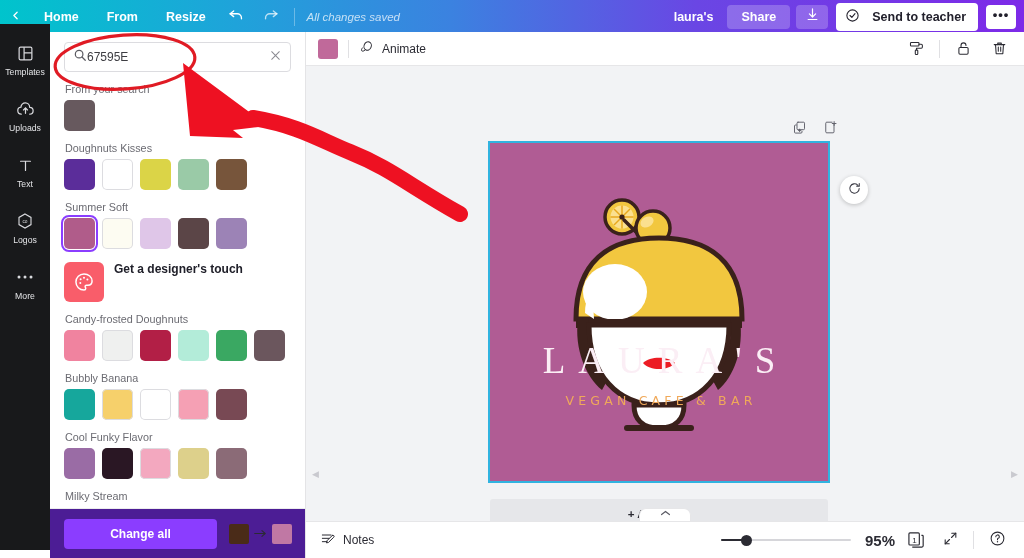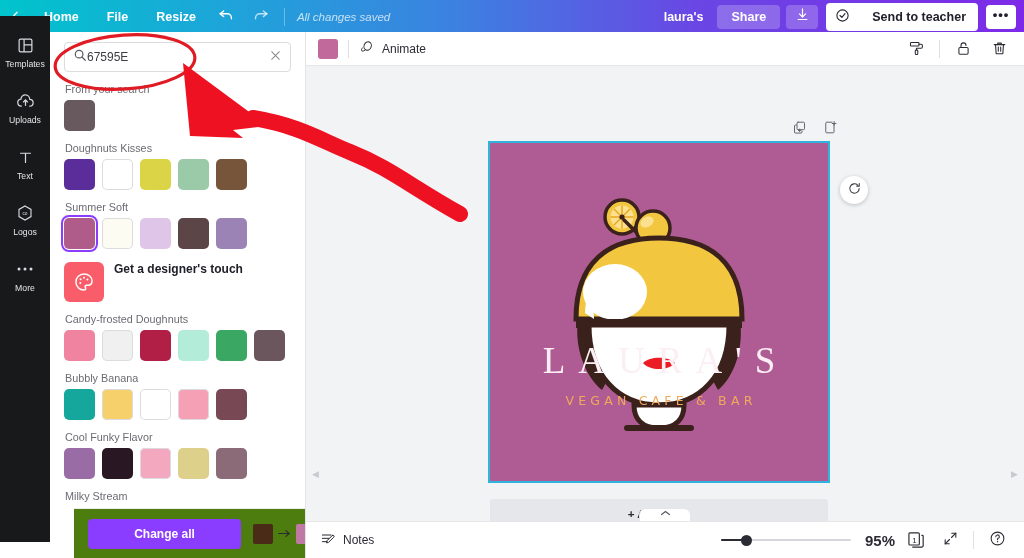--- a/index.html
+++ b/index.html
@@ -27,31 +27,31 @@
   .tb-spacer { flex: 1; }
   .tb-user { font-size: 12.5px; font-weight: bold; margin-right: 14px; }
   .tb-share {
     background: rgba(255,255,255,.22); color:#fff; font-size:12.5px; font-weight:bold;
     border-radius: 4px; padding: 5px 14px; cursor: pointer;
   }
   .tb-dl { width: 32px; height: 24px; margin-left:6px; border-radius:4px; background: rgba(255,255,255,.22);
            display:flex; align-items:center; justify-content:center; cursor:pointer; }
   .tb-send {
     background:#fff; color:#22202c; font-size:12.5px; font-weight:bold; border-radius:4px;
-    padding: 5px 12px 5px 9px; margin-left: 8px; display:flex; align-items:center; gap:22px; cursor:pointer;
+    padding: 5px 12px 5px 9px; margin-left: 8px; display:flex; align-items:center; gap:12px; cursor:pointer;
   }
   .tb-more {
     background:#fff; color:#22202c; border-radius:4px; width:30px; height:24px; margin: 0 8px 0 8px;
     display:flex; align-items:center; justify-content:center; font-weight:bold; letter-spacing:1px; cursor:pointer;
     font-size: 13px; padding-bottom: 5px;
   }
 
   
   .rail {
-    position: absolute; left:0; top:16px; width:50px; height:526px;
+    position: absolute; left:0; top:24px; width:50px; height:526px;
     background: #18191b; display:flex; flex-direction:column; align-items:center; padding-top: 10px;
   }
   .rail-item { width:50px; height:52px; display:flex; flex-direction:column; align-items:center;
                justify-content:center; cursor:pointer; color:#d9dade; margin-bottom: 4px;}
   .rail-label { font-size: 8.7px; margin-top: 4px; color:#e4e5e8; }
   .rail-ic { height:19px; display:flex; align-items:center; }
 
   
   .panel {
     position: absolute; left:50px; top:32px; width:256px; height:526px; background:#fff;
@@ -77,22 +77,22 @@
 
   .promo { display:flex; gap: 10px; margin: 13px 0 4px 0; align-items:flex-start; }
   .promo-ic {
     width:40px; height:40px; border-radius:6px; background:#f95d6a;
     display:flex; align-items:center; justify-content:center; flex:none;
   }
   .promo-h { font-size: 12px; font-weight: bold; color:#20202a; margin-bottom:3px; }
   .promo-p { font-size: 10.6px; color:#8c8c94; line-height: 1.42; }
 
   .panel-foot {
-    position:absolute; left:0; bottom:0; width:256px; height:50px; background:#4d7c0f;
-    border-top:1px solid #ececed; display:flex; align-items:center; padding: 8px 14px; gap: 12px; margin-left: 24px;
+    position:absolute; left:0; bottom:0; width:256px; height:50px; background:#4c1d95;
+    border-top:1px solid #ececed; display:flex; align-items:center; padding: 8px 14px; gap: 12px;
   }
   .change-all {
     flex:1; height: 30px; border-radius:4px; background:#8b3dff; color:#fff;
     font-size:12px; font-weight:bold; display:flex; align-items:center; justify-content:center; cursor:pointer;
   }
   .swap { display:flex; align-items:center; gap:5px; }
   .swap-sw { width:20px; height:20px; border-radius:2px; }
 
   
   .editor { position:absolute; left:306px; top:32px; width:718px; height:526px; background:#f2f3f5; }
@@ -172,21 +172,21 @@
 
   <div class="topbar">
     <div class="tb-back">
       <span>
         <svg width="13" height="13" viewBox="0 0 24 24" fill="none" stroke="#fff" stroke-width="2.4" stroke-linecap="round" stroke-linejoin="round">
             <polyline points="15 18 9 12 15 6"></polyline>
           </svg>
       </span>
     </div>
     <div class="tb-item">Home</div>
-    <div class="tb-item">File</div>
+    <div class="tb-item">From</div>
     <div class="tb-item">Resize</div>
     <div class="tb-icon-btn">
       <span>
         <svg width="17" height="17" viewBox="0 0 24 24" fill="none" stroke="#fff" stroke-width="1.9" stroke-linecap="round" stroke-linejoin="round">
           <polyline points="8 7 3 11 8 15"></polyline>
             <path d="M3 11h10a6 6 0 0 1 6 6v1"></path>
           </svg>
       </span>
     </div>
     <div class="tb-icon-btn">

